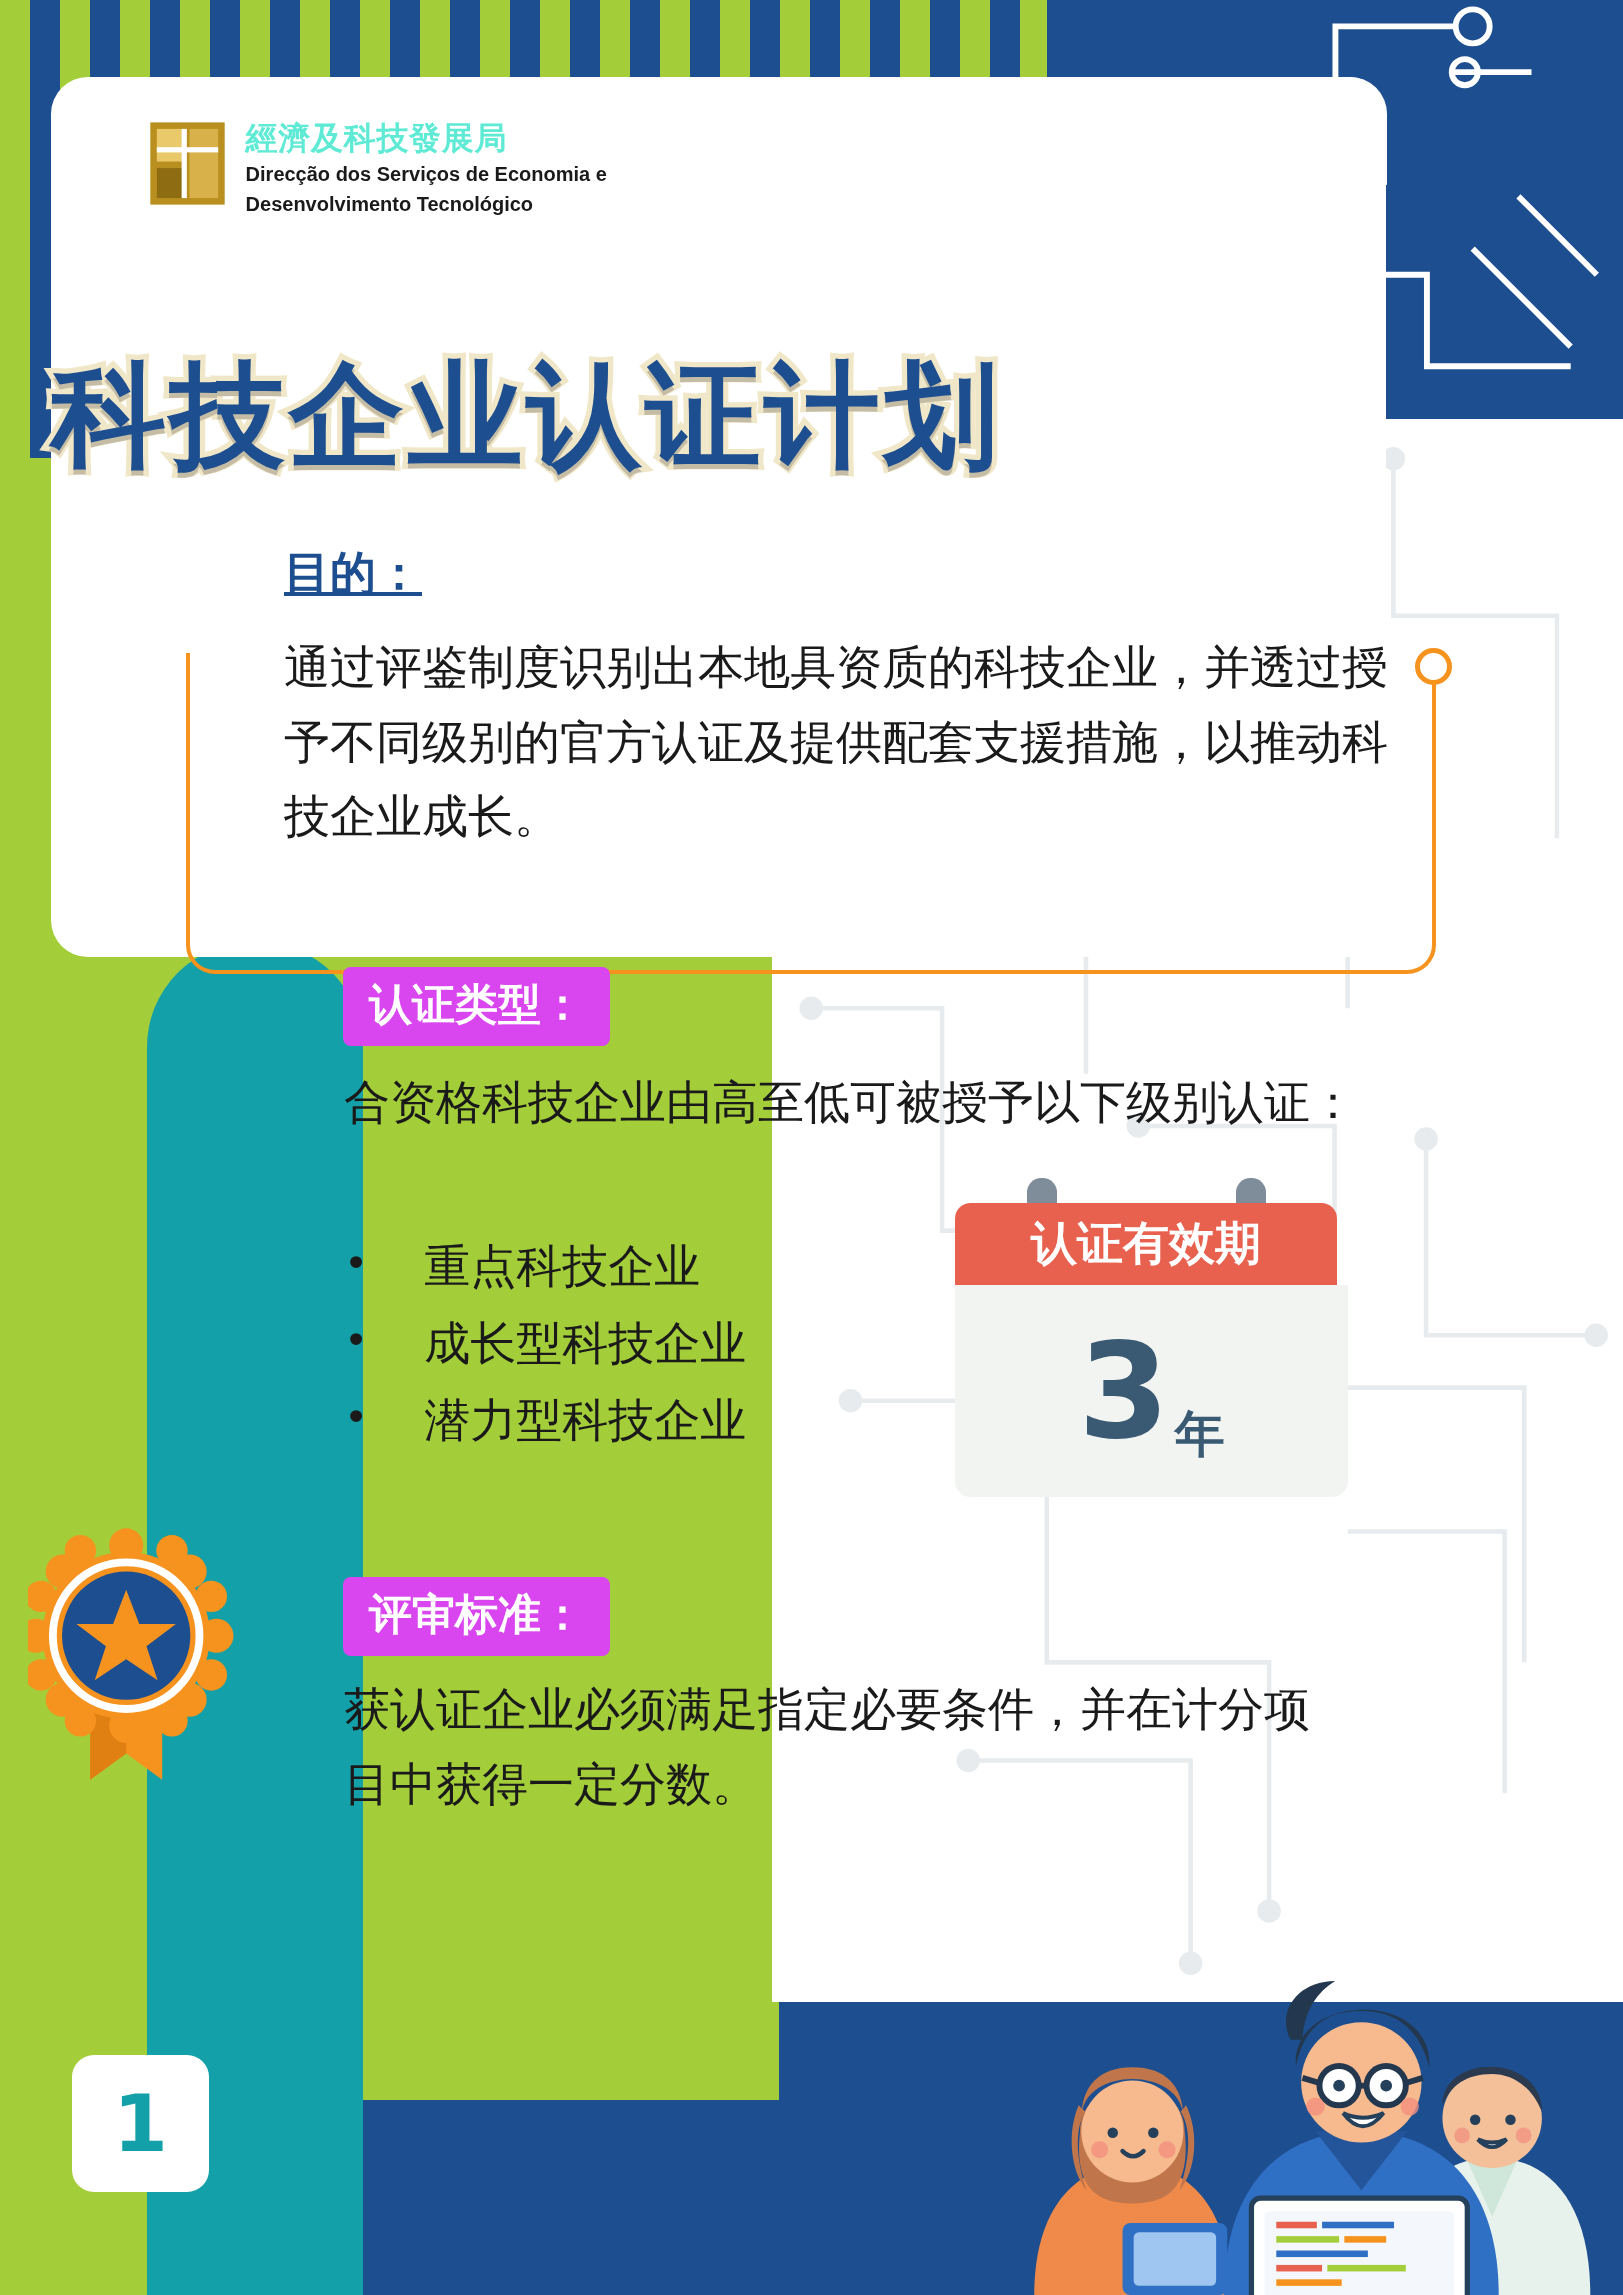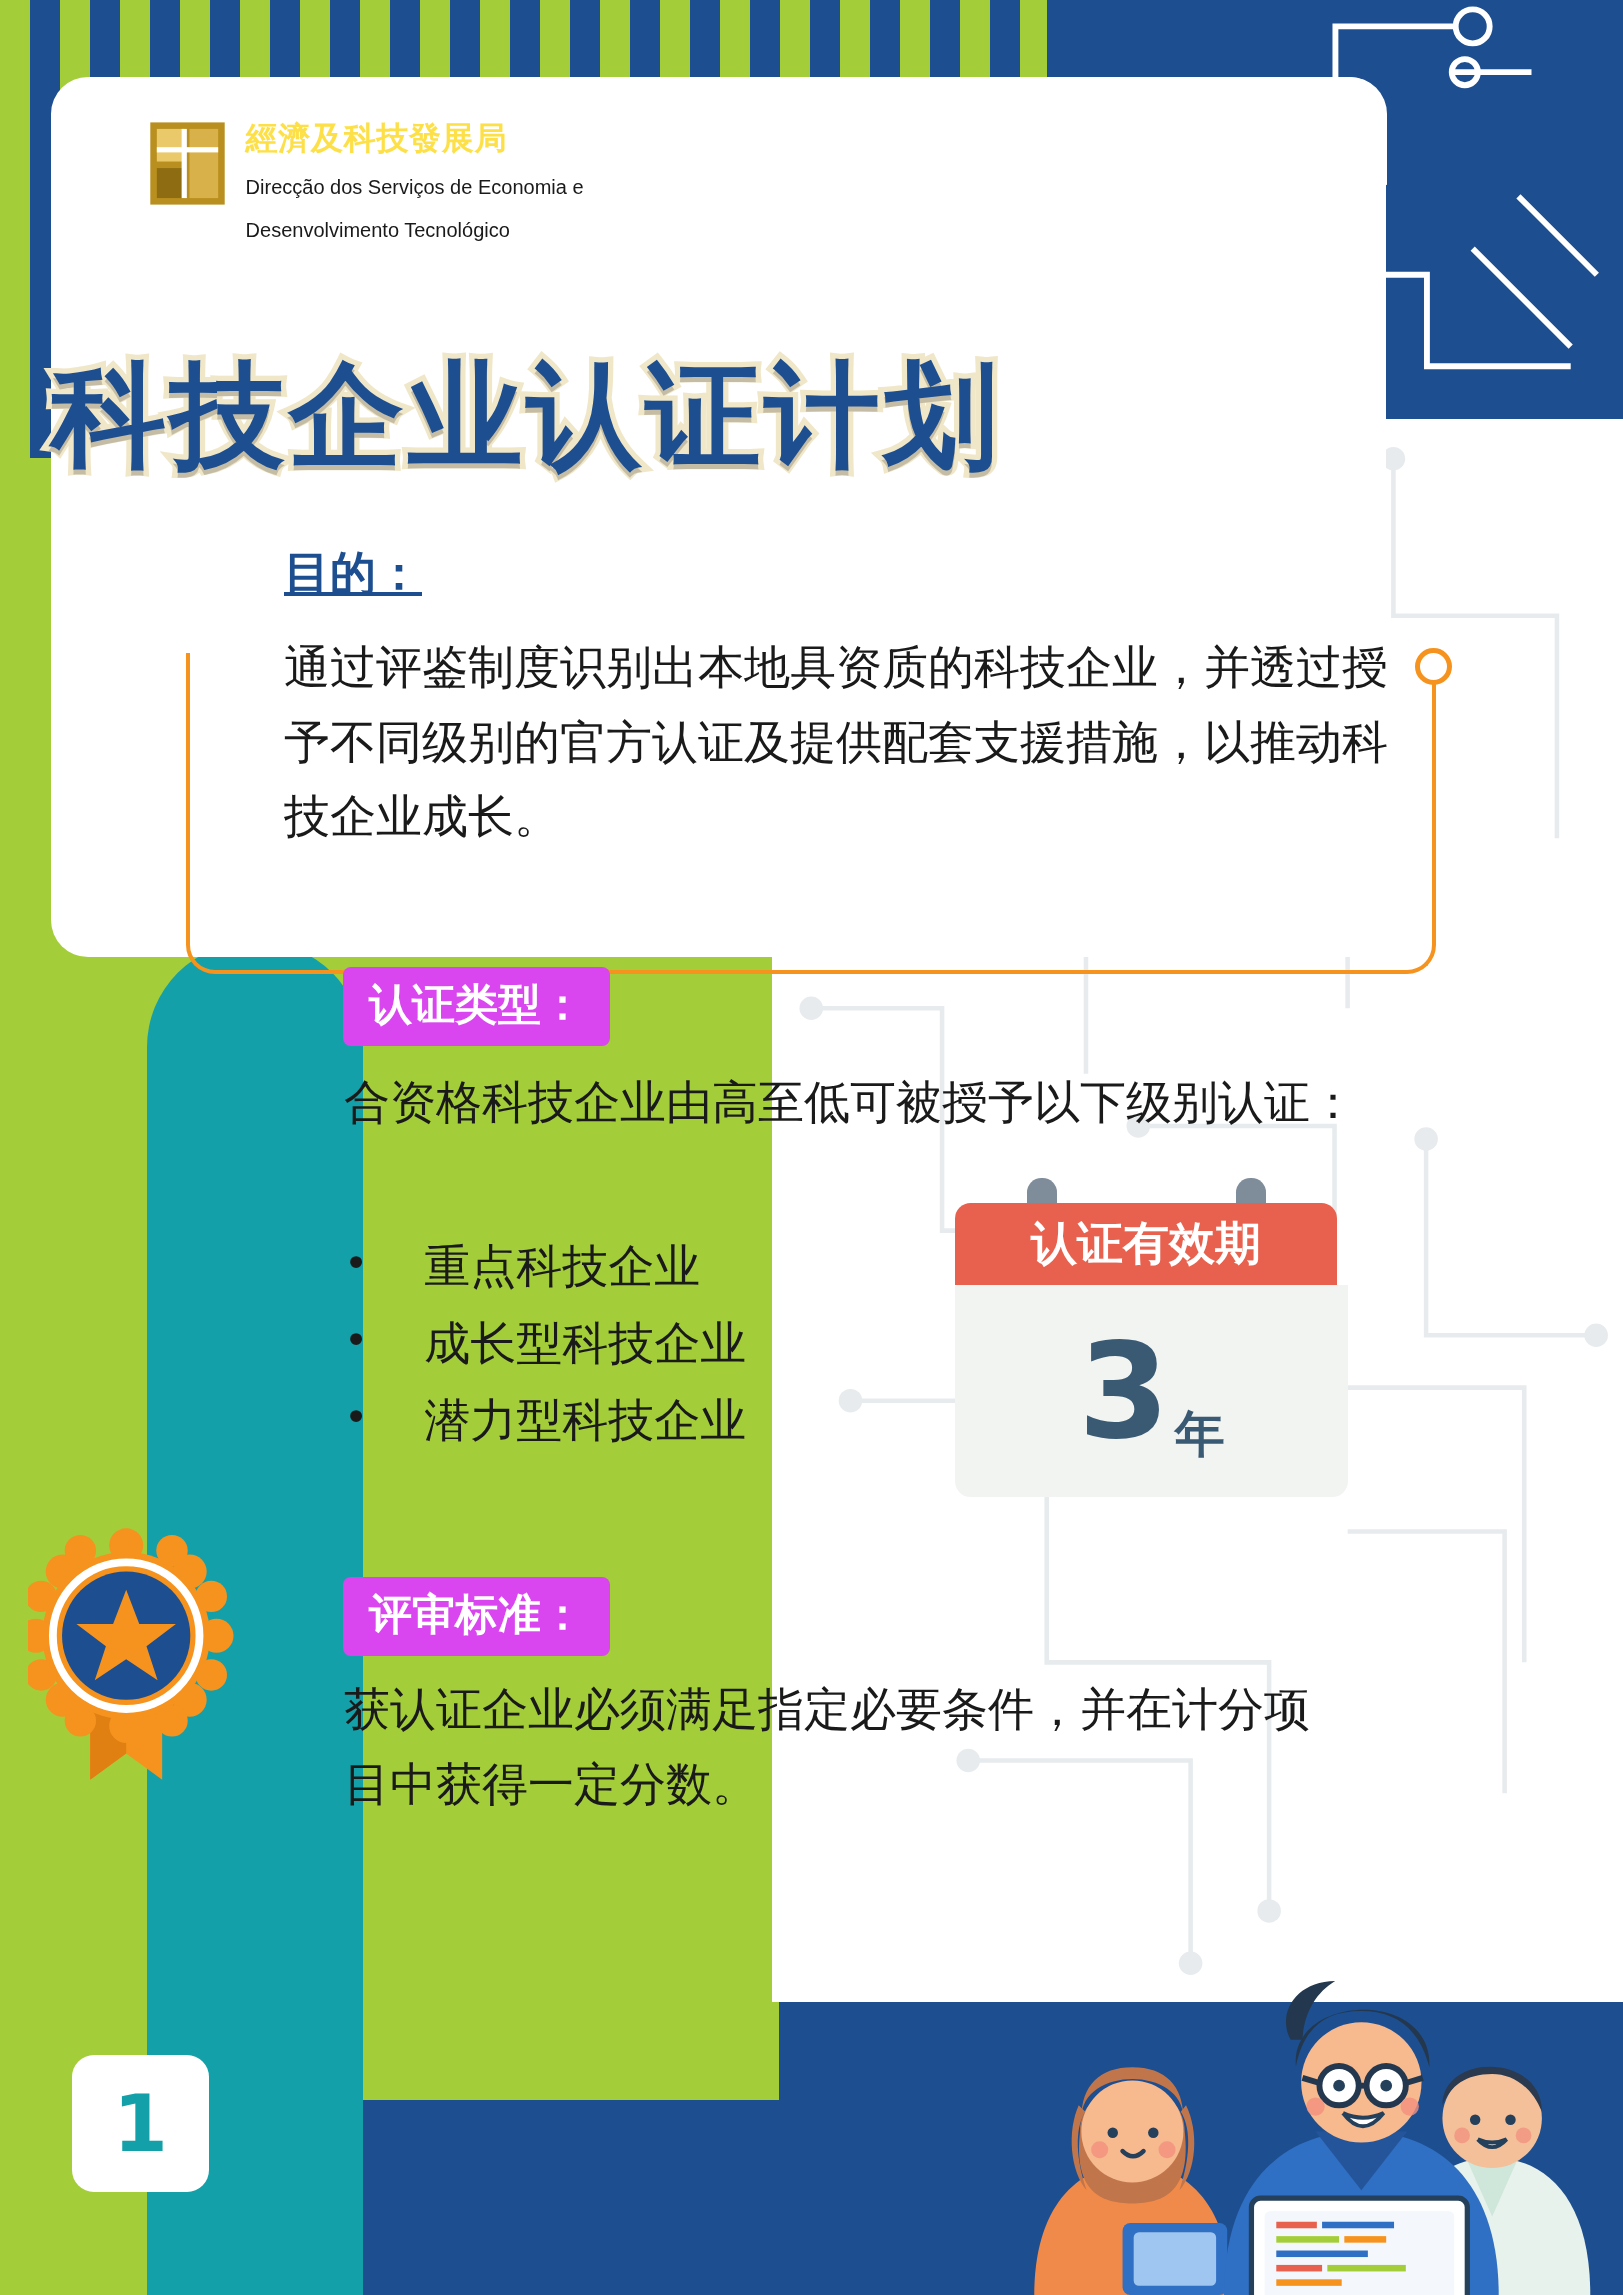--- a/index.html
+++ b/index.html
@@ -77,25 +77,25 @@
     background:#ffffff;
     clip-path: polygon(0 0, 100% 0, 100% 55%, 42% 100%, 0 100%);
     border-top-right-radius:37px;
   }
 
   
   .logo-wrap { position:absolute; left:149px; top:121px; display:flex; align-items:flex-start; gap:19.6px; }
   .logo-mark { width:77px; height:85px; position:relative; }
   .logo-txt-zh {
     font-family:"DejaVu Sans", sans-serif;
-    font-size:32px; font-weight:bold; color:#fde047; line-height:1.12; letter-spacing:0.7px;
+    font-size:32px; font-weight:bold; color:#5eead4; line-height:1.12; letter-spacing:0.7px;
   }
   .logo-txt-pt {
     font-family:"Liberation Sans", sans-serif;
-    font-size:20px; font-weight:normal; color:#1a1a1a; line-height:1.28; margin-top:18px;
+    font-size:20px; font-weight:bold; color:#1a1a1a; line-height:1.28; margin-top:5px;
   }
 
   
   .title {
     position:absolute; left:0; top:262px; width:1335px;
     text-align:left;
     font-family:"DejaVu Sans", sans-serif;
     font-size:115px; font-weight:bold; letter-spacing:3.9px;
     color:#1d4e8f;
     -webkit-text-stroke: 10.5px #f0e6c8;

